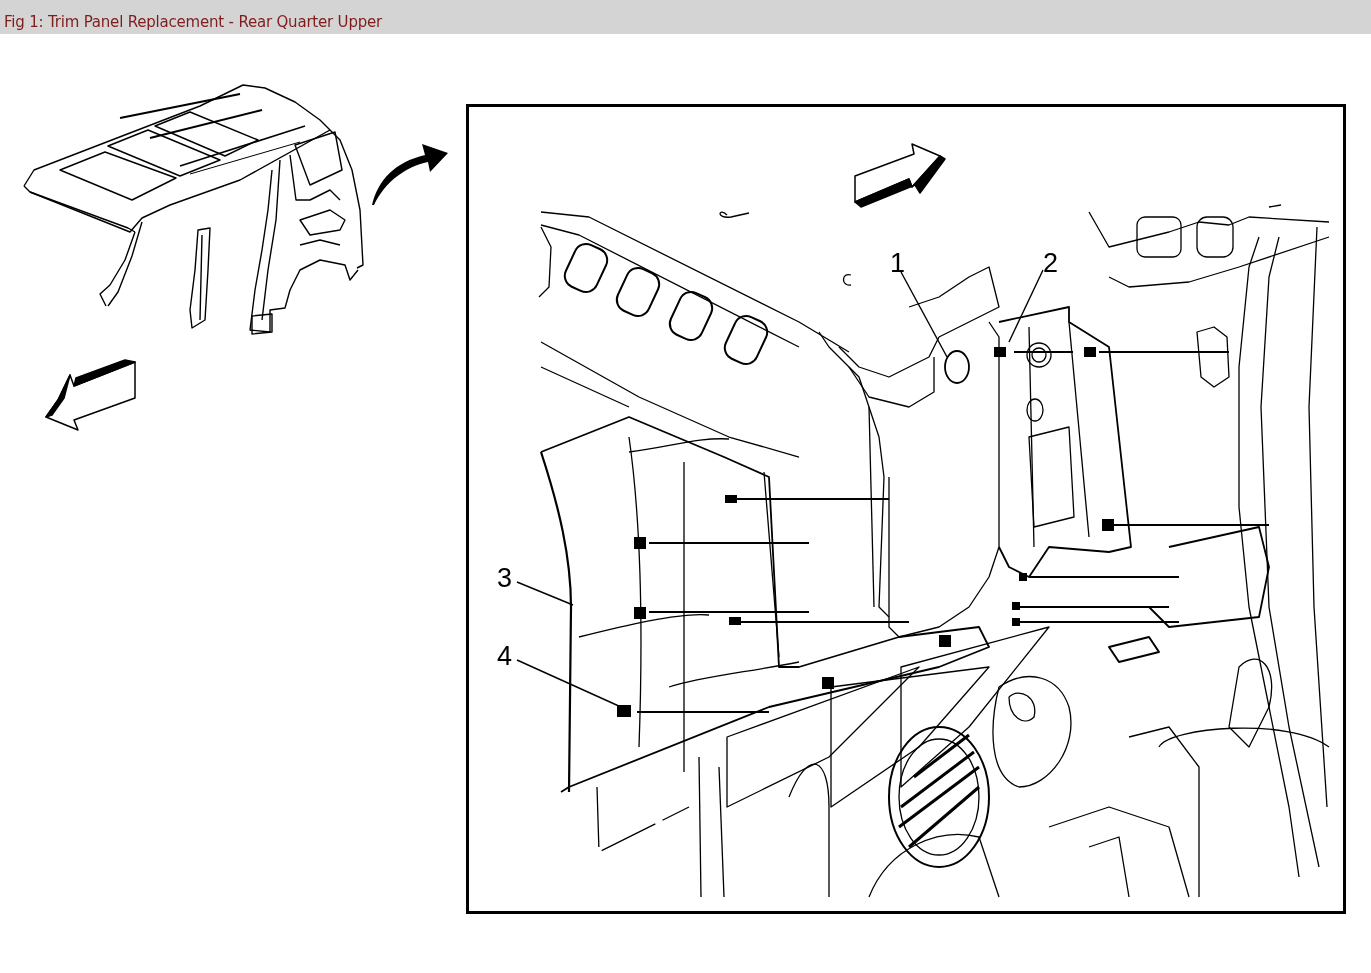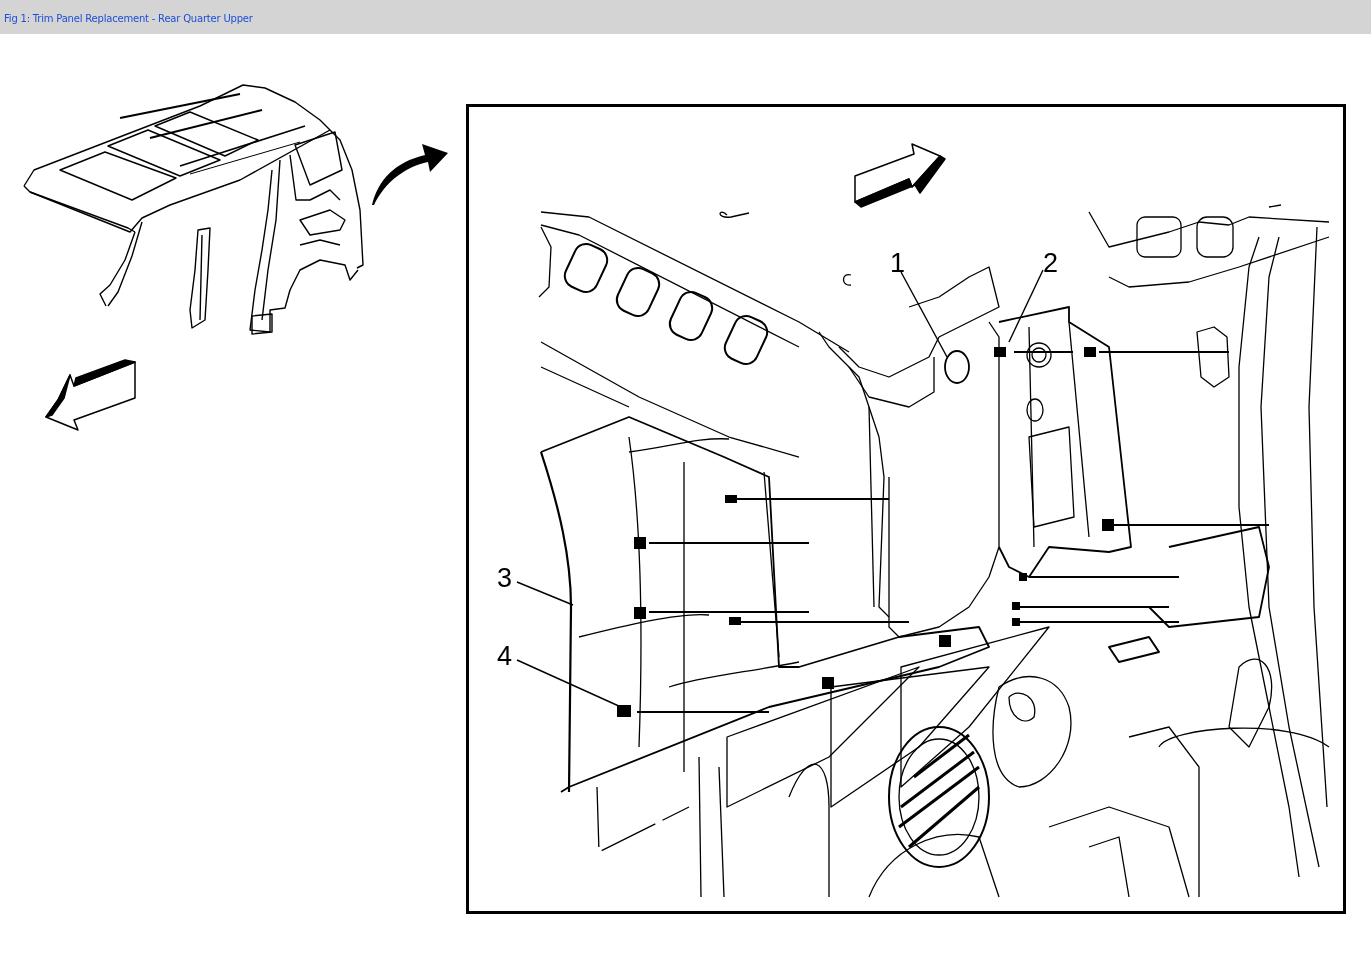--- a/index.html
+++ b/index.html
@@ -1,18 +1,18 @@
 <!DOCTYPE html>
 <html><head>
 <meta charset="utf-8">
 <style>
   html, body { margin: 0; padding: 0; background: #ffffff; }
   body { width: 1371px; height: 973px; position: relative; overflow: hidden; font-family: "DejaVu Sans", sans-serif; }
   .titlebar { position: absolute; left: 0; top: 0; width: 1371px; height: 34px; background: #d4d4d4; }
-  .titlebar .title { position: absolute; left: 4px; top: 13px; font-size: 10px; color: #1d4ed8; font-family: "DejaVu Sans", sans-serif; letter-spacing: -0.2px; }
+  .titlebar .title { position: absolute; left: 4px; top: 13px; font-size: 15px; color: #7f1d1d; font-family: "DejaVu Sans", sans-serif; letter-spacing: -0.2px; }
   .overview { position: absolute; left: 0; top: 70px; width: 460px; height: 370px; }
   .inset-frame { position: absolute; left: 466px; top: 104px; width: 874px; height: 804px; border: 3px solid #000; background: #fff; overflow: hidden; }
   .inset-frame svg { position: absolute; left: 0; top: 0; }
   .callout { position: absolute; font-family: "Liberation Sans", sans-serif; font-size: 27px; color: #000; line-height: 1; }
   svg { overflow: visible; }
 </style>
 </head>
 <body>
 
 <div class="titlebar">

